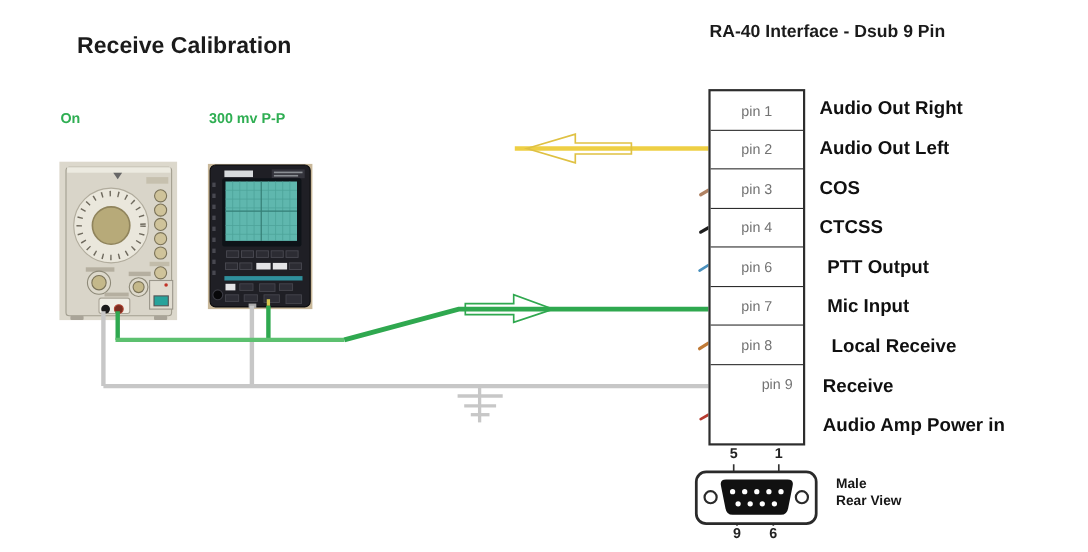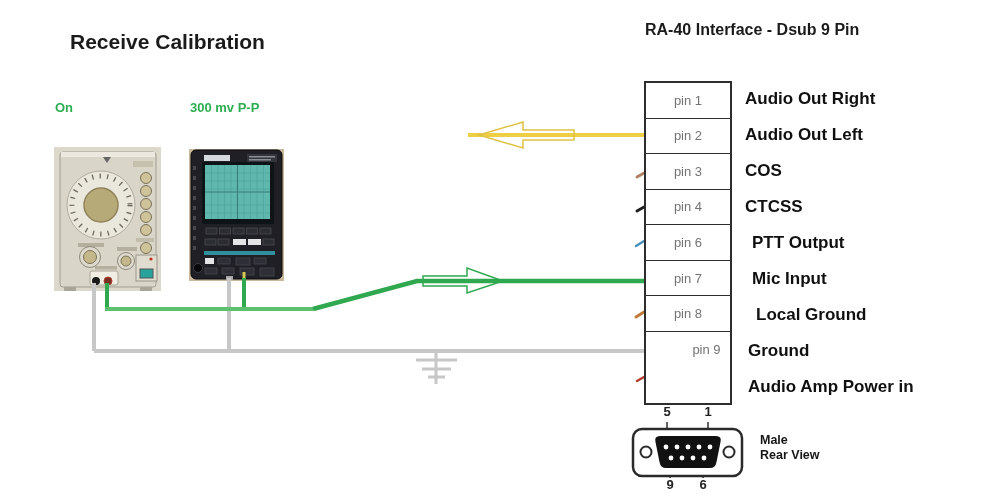--- a/index.html
+++ b/index.html
@@ -193,22 +193,22 @@
     <div class="pin-cell">pin 9</div>
   </div>
 
   <div class="abs pin-labels">
     <div class="pin-label">Audio Out Right</div>
     <div class="pin-label">Audio Out Left</div>
     <div class="pin-label">COS</div>
     <div class="pin-label">CTCSS</div>
     <div class="pin-label">PTT Output</div>
     <div class="pin-label">Mic Input</div>
-    <div class="pin-label">Local Ground</div>
-    <div class="pin-label">Ground</div>
+    <div class="pin-label">Local Receive</div>
+    <div class="pin-label">Receive</div>
     <div class="pin-label">Audio Amp Power in</div>
   </div>
 
   <div class="abs conn-num" style="left:660px;top:404px;">5</div>
   <div class="abs conn-num" style="left:701px;top:404px;">1</div>
   <div class="abs conn-num" style="left:663px;top:477px;">9</div>
   <div class="abs conn-num" style="left:696px;top:477px;">6</div>
 
   <div class="abs conn-caption">
     <div>Male</div>

